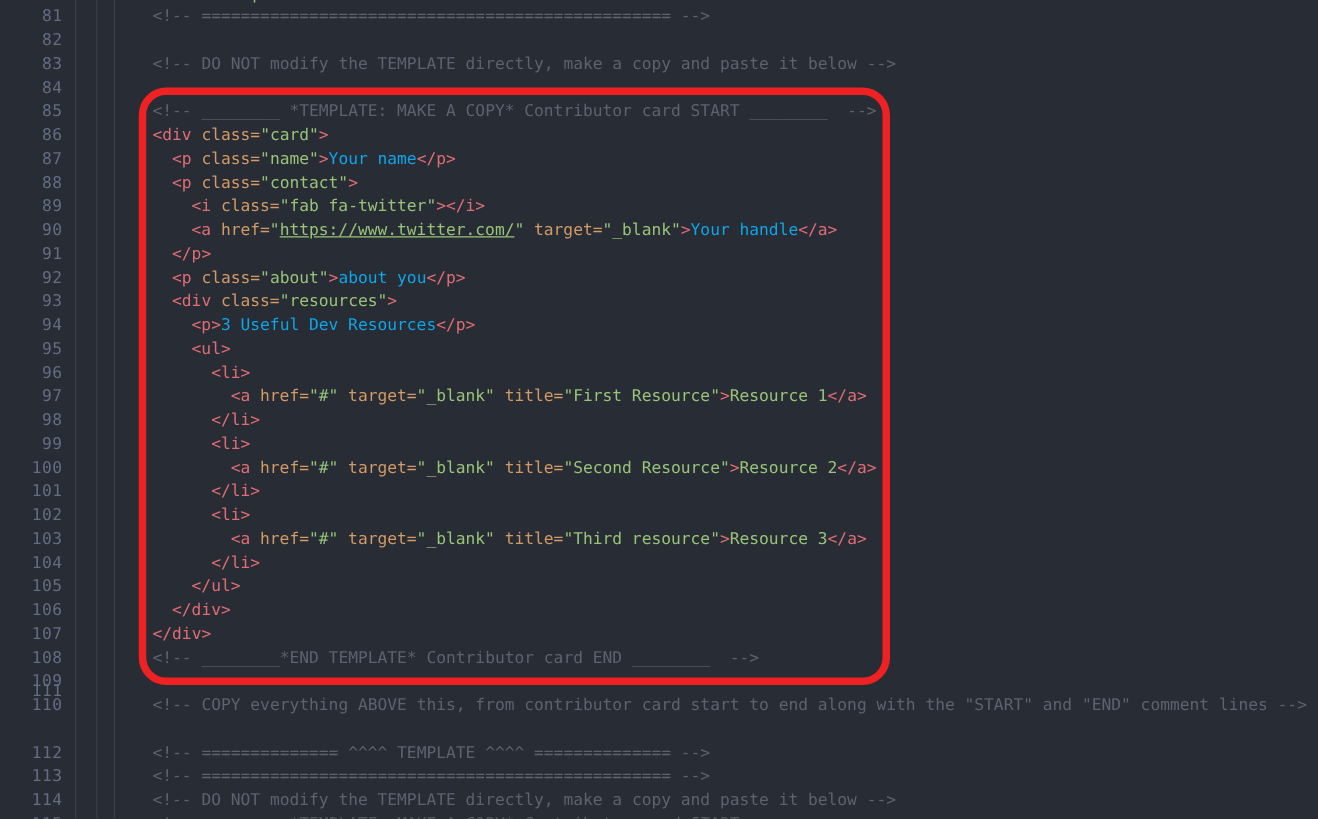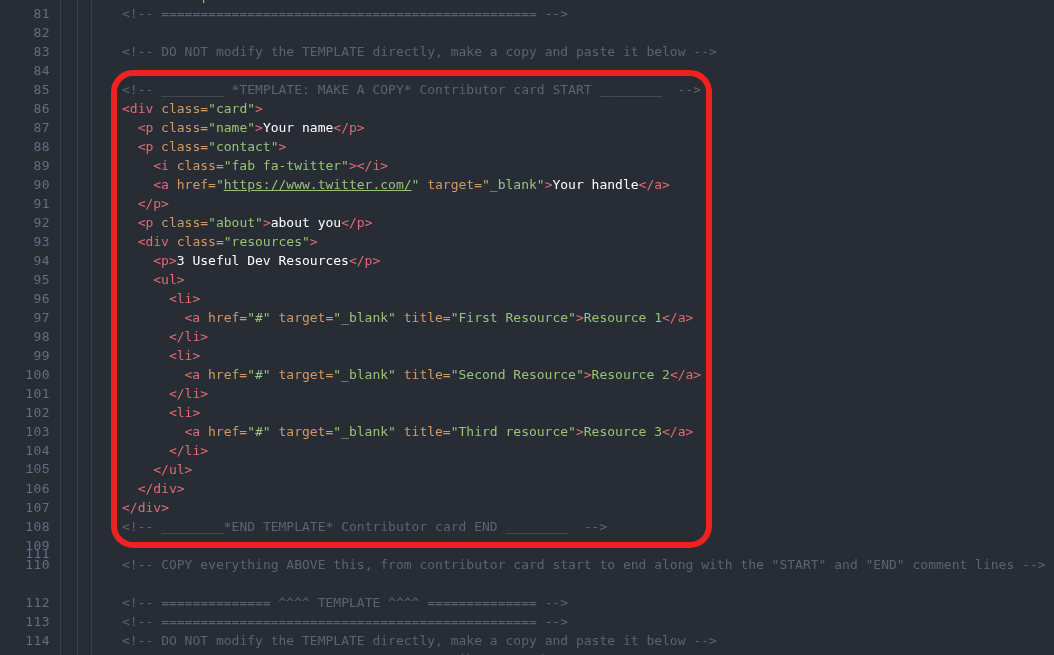--- a/index.html
+++ b/index.html
@@ -73,21 +73,21 @@
     font-size: 13px;
     font-family: "DejaVu Sans Mono", "Liberation Mono", monospace;
     letter-spacing: 0px;
   }
 
   
   .cmt  { color: #5c6370; }
   .tag  { color: #e06c75; }
   .attr { color: #d19a66; }
   .str  { color: #98c379; }
-  .txt  { color: #ffffff; }
+  .txt  { color: #0ea5e9; }
   .lnk  { color: #98c379; text-decoration: underline; }
   .rtxt { color: #98c379; }
 
   
   #redbox {
     position: absolute;
     left: 111px;
     top: 70px;
     width: 601px;
     height: 478px;
@@ -179,21 +179,21 @@
       <div class="lnum" style="top: 270px;">95</div>
       <div class="lnum" style="top: 289px;">96</div>
       <div class="lnum" style="top: 308px;">97</div>
       <div class="lnum" style="top: 327px;">98</div>
       <div class="lnum" style="top: 346px;">99</div>
       <div class="lnum" style="top: 365px;">100</div>
       <div class="lnum" style="top: 384px;">101</div>
       <div class="lnum" style="top: 403px;">102</div>
       <div class="lnum" style="top: 422px;">103</div>
       <div class="lnum" style="top: 441px;">104</div>
-      <div class="lnum" style="top: 460px; font-family: Liberation Mono, monospace;">105</div>
+      <div class="lnum" style="top: 460px;">105</div>
       <div class="lnum" style="top: 479px;">106</div>
       <div class="lnum" style="top: 498px;">107</div>
       <div class="lnum" style="top: 517px;">108</div>
       <div class="lnum" style="top: 536px;">109</div>
       <div class="lnum" style="top: 555px;">110</div>
       <div class="lnum" style="top: 544px;">111</div>
       <div class="lnum" style="top: 593px;">112</div>
       <div class="lnum" style="top: 612px;">113</div>
       <div class="lnum" style="top: 631px;">114</div>
       <div class="lnum" style="top: 650px;">115</div>

